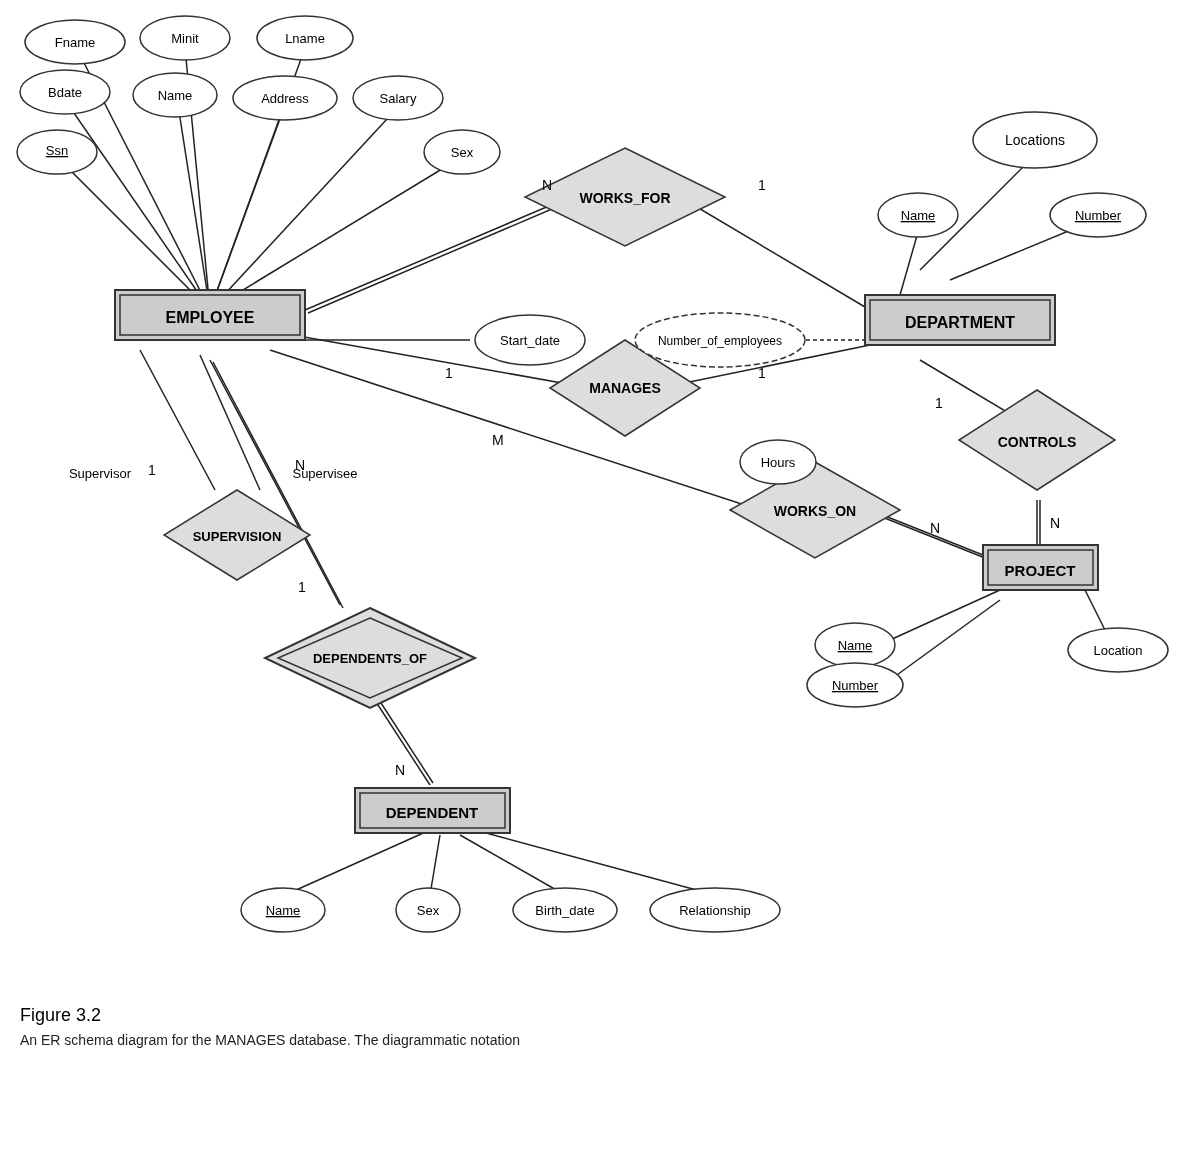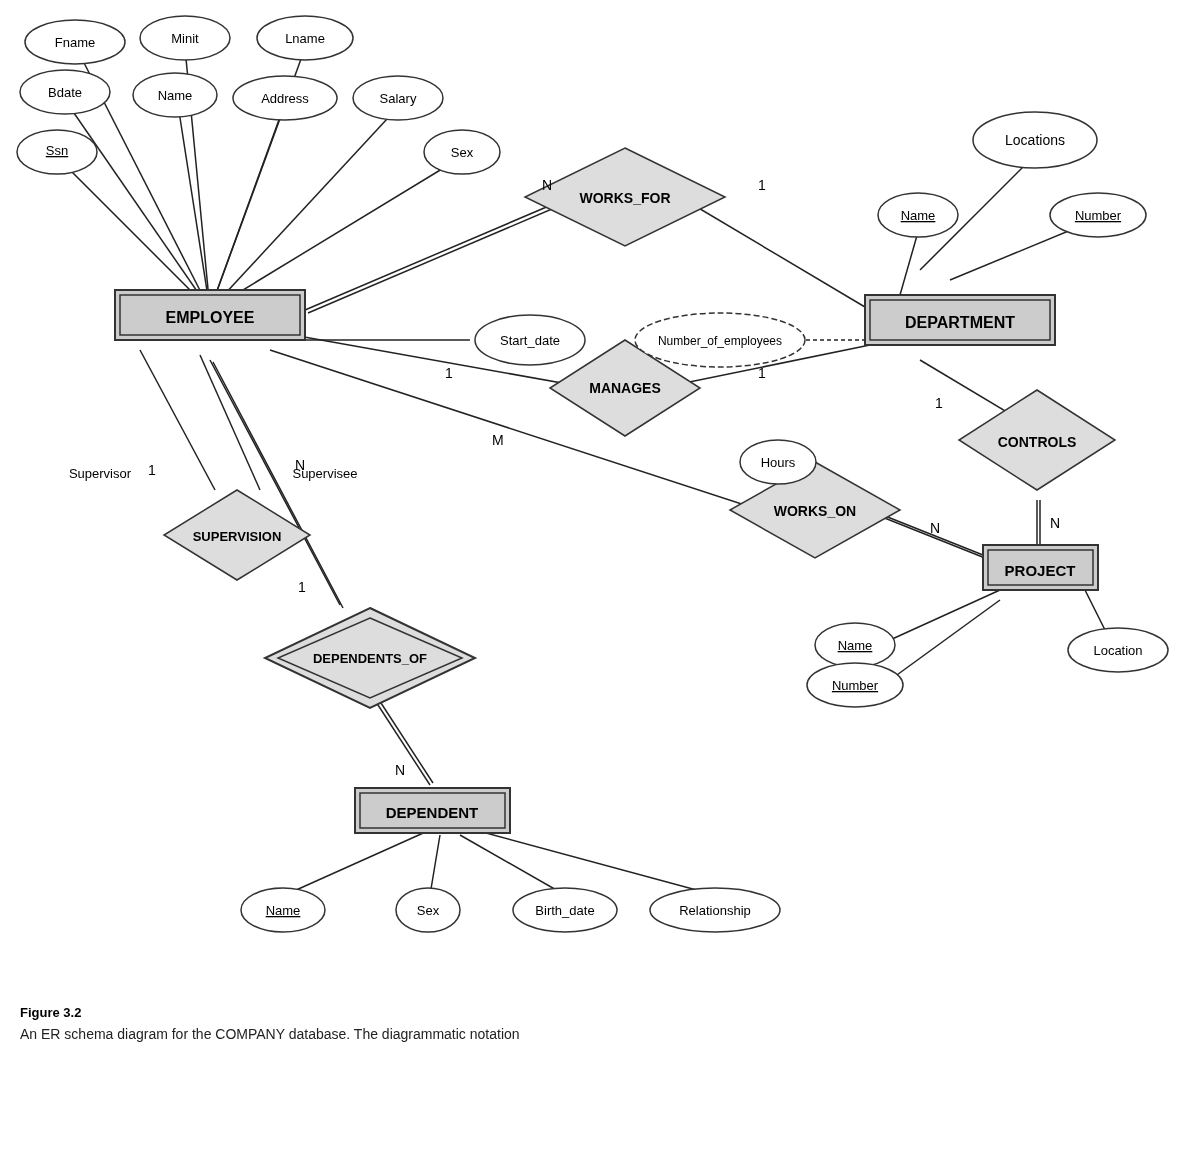--- a/index.html
+++ b/index.html
@@ -1,19 +1,19 @@
 <!DOCTYPE html>
 <html><head>
   <meta charset="utf-8">
   <style>
     * { margin: 0; padding: 0; box-sizing: border-box; }
     body { background: #fff; font-family: Arial, sans-serif; width: 1201px; height: 1158px; overflow: hidden; position: relative; }
     svg { position: absolute; top: 0; left: 0; width: 1201px; height: 1000px; }
     .caption { position: absolute; top: 1005px; left: 20px; }
-    .caption-title { font-weight: bold; font-size: 13px; }
+    .caption-title { font-weight: normal; font-size: 18px; }
     .caption-text { font-size: 14px; color: #222; margin-top: 4px; line-height: 1.5; }
   </style>
 </head>
 <body>
 
 <svg id="er-diagram" xmlns="http://www.w3.org/2000/svg">
   <defs>
     <marker id="none" markerWidth="0" markerHeight="0"></marker>
   </defs>
 
@@ -226,14 +226,14 @@
   <text x="295" y="470" font-size="14" font-family="Arial">N</text>
 
   <text x="298" y="592" font-size="14" font-family="Arial">1</text>
 
   <text x="395" y="775" font-size="14" font-family="Arial">N</text>
 
 </svg>
 
 <div class="caption">
   <div class="caption-title">Figure 3.2</div>
-  <div class="caption-text">An ER schema diagram for the COMPANY database. The diagrammatic notation</div>
+  <div class="caption-text">An ER schema diagram for the MANAGES database. The diagrammatic notation</div>
 </div>
 
 </body></html>

